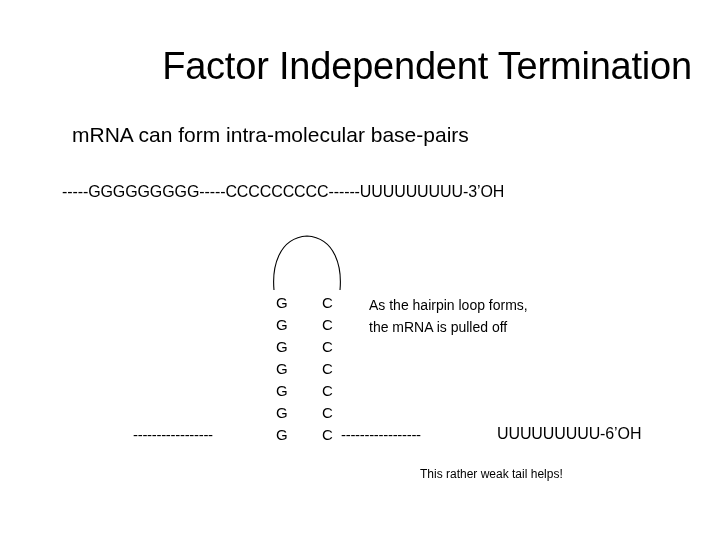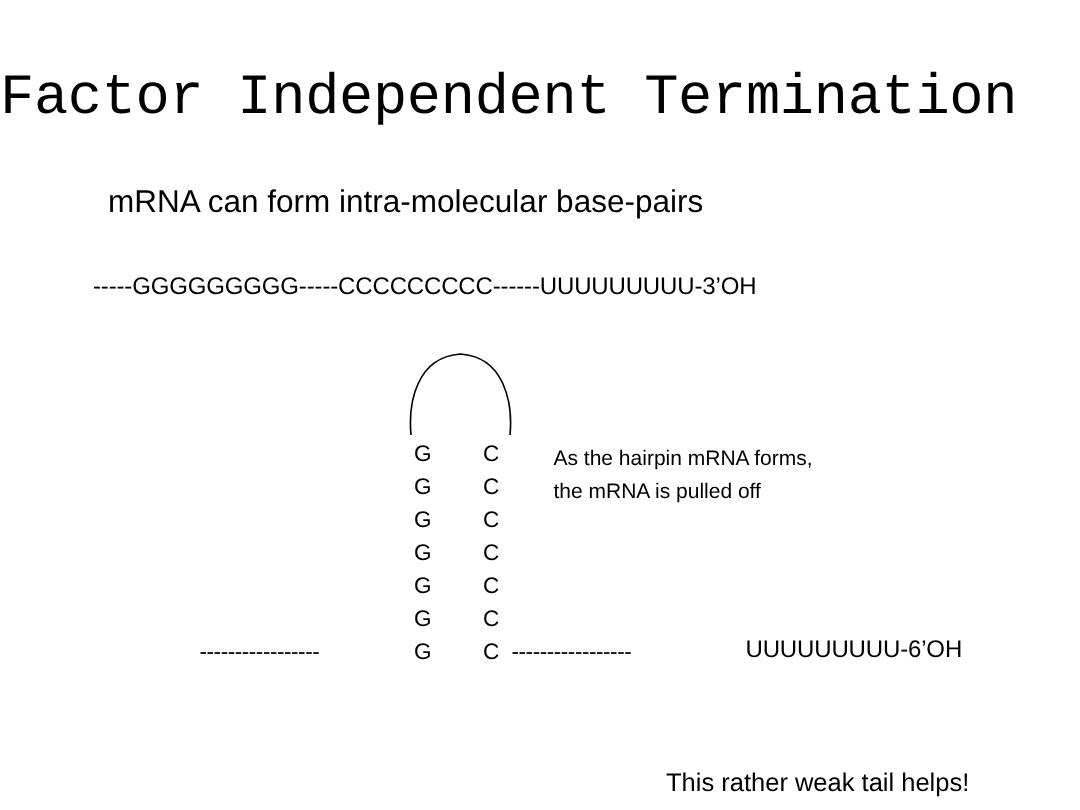--- a/index.html
+++ b/index.html
@@ -19,27 +19,26 @@
     width: 720px;
     height: 540px;
   }
 
   
   #title {
     position: absolute;
     left: 0;
     top: 44px;
     width: 692px;
-    text-align: left;
+    text-align: right;
     font-size: 38px;
     line-height: 44px;
     font-weight: 400;
     letter-spacing: -0.2px;
     white-space: nowrap;
-    font-family: Liberation Mono, monospace;
   }
 
   
   #subtitle {
     position: absolute;
     left: 72px;
     top: 125px;
     font-size: 21px;
     line-height: 20px;
     white-space: nowrap;
@@ -125,26 +124,25 @@
     top: 423px;
     font-size: 16px;
     line-height: 22px;
     white-space: nowrap;
     letter-spacing: -0.1px;
   }
 
   
   #caption {
     position: absolute;
-    left: 444px;
+    left: 420px;
     top: 464px;
-    font-size: 17px;
+    font-size: 12px;
     line-height: 20px;
     white-space: nowrap;
-    margin-top: 48px;
   }
 </style>
 </head>
 <body>
 
 <div id="slide">
 
   <div id="title">Factor Independent Termination</div>
 
   <div id="subtitle">mRNA can form intra-molecular base-pairs</div>
@@ -182,21 +180,21 @@
       <span class="bp-left">G</span>
       <span class="bp-right">C</span>
     </div>
     <div class="bp-row">
       <span class="bp-left">G</span>
       <span class="bp-right">C</span>
     </div>
   </div>
 
   <div id="annotation">
-    <div>As the hairpin mRNA forms,</div>
+    <div>As the hairpin loop forms,</div>
     <div>the mRNA is pulled off</div>
   </div>
 
   <div id="strand-left">-----------------</div>
 
   <div id="strand-right">-----------------</div>
 
   <div id="tail-sequence">UUUUUUUUU-6’OH</div>
 
   <div id="caption">This rather weak tail helps!</div>

